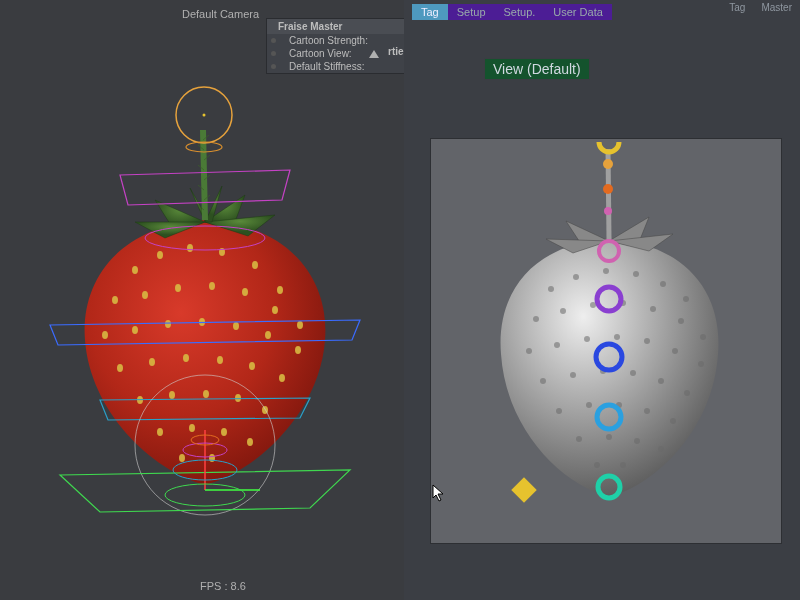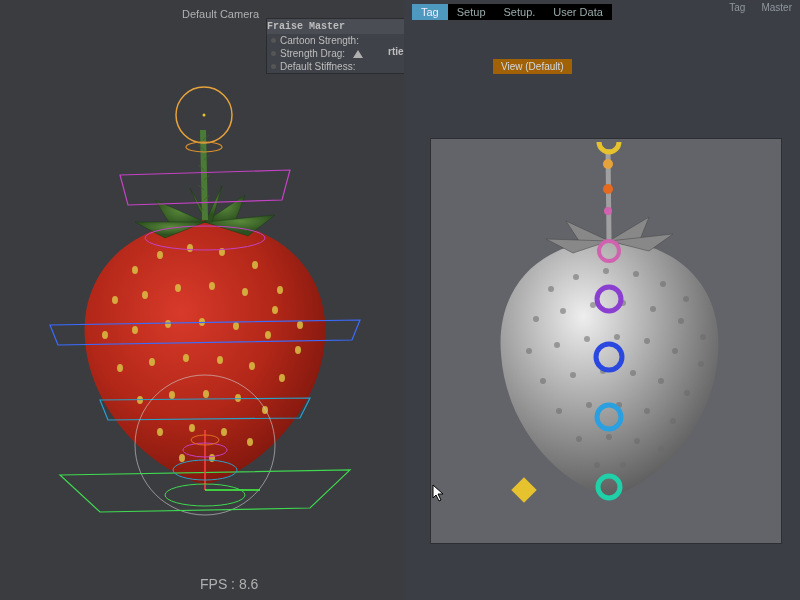--- a/index.html
+++ b/index.html
@@ -1,40 +1,40 @@
 <!DOCTYPE html>
 <html><head>
 <meta charset="utf-8">
 <style>
   * { box-sizing: border-box; margin: 0; padding: 0; font-family: Arial, sans-serif; }
   body { width: 800px; height: 600px; background: #3e4044; overflow: hidden; position: relative; }
   .split { display: flex; width: 100%; height: 100%; }
   .left { width: 404px; height: 600px; background: #3a3c40; position: relative; overflow: hidden; }
   .right { width: 396px; height: 600px; background: #3b3e44; position: relative; }
   .cam-label { position: absolute; top: 8px; left: 182px; color: #b0b0b0; font-size: 11px; }
-  .fps-label { position: absolute; bottom: 8px; left: 200px; color: #b0b0b0; font-size: 14px; margin-top: 44px; }
+  .fps-label { position: absolute; bottom: 8px; left: 200px; color: #b0b0b0; font-size: 11px; margin-top: 44px; }
 
   
   .viewport-svg { position: absolute; top: 0; left: 0; }
 
   
   .attr-panel { position: absolute; top: 18px; left: 266px; width: 140px; background: #3f4248; border: 1px solid #2a2c30; color: #bdbdbd; font-size: 10px; }
-  .attr-title { background: #4a4d53; padding: 2px 0; font-weight: bold; font-size: 10px; font-family: Liberation Mono, monospace; }
-  .attr-row { display:flex; align-items:center; padding: 1px 4px; gap:4px; }
+  .attr-title { background: #4a4d53; padding: 2px 11px; font-weight: bold; font-size: 10px; }
+  .attr-row { display:flex; align-items:center; padding: 1px 4px; gap:13px; }
   .dim-dot { width:5px; height:5px; border-radius:50%; background:#555; display:inline-block; }
   .slider-tri { width: 0; height: 0; border-left: 5px solid transparent; border-right: 5px solid transparent; border-bottom: 8px solid #b0b0b0; margin-left: 4px;}
   .rties { position:absolute; top:46px; left:388px; color:#bdbdbd; font-size:10px; font-weight:bold; }
 
   
   .tabs { position:absolute; top: 4px; left: 8px; display:flex; gap:0; }
-  .tab { color:#9aa; font-size:11px; padding:2px 9px; background:#000000; cursor:pointer; }
+  .tab { color:#9aa; font-size:11px; padding:2px 9px; background:#4c1d95; cursor:pointer; }
   .tab.active { background:#4e99bf; color:#eef; }
   .right-top-tabs { position:absolute; top:0; right:0; display:flex; }
   .rtab { color:#8f97a0; font-size:10px; padding:2px 8px; }
-  .view-btn { position:absolute; top: 58px; left: 88px; background:#a16207; color:#d0d8e0; font-size:10px; padding:2px 8px; border:1px solid #3a3d42; cursor:pointer; }
+  .view-btn { position:absolute; top: 58px; left: 80px; background:#14532d; color:#d0d8e0; font-size:14px; padding:2px 8px; border:1px solid #3a3d42; cursor:pointer; }
 
   .clay-frame { position:absolute; top:138px; left:26px; width:352px; height:406px; background:#626469; border:1px solid #2d2f33; overflow:hidden; }
   .clay-svg { position:absolute; top:0; left:0; }
 
   .cursor { position:absolute; width:14px; height:18px; left:432px; top:484px; pointer-events:none; }
 </style>
 </head>
 <body>
 
 <div class="split">
@@ -150,21 +150,21 @@
     </svg>
 
     <div class="attr-panel">
       <div class="attr-title">Fraise Master</div>
       <div class="attr-row">
         <span class="dim-dot"></span>
         <span>Cartoon Strength:</span>
       </div>
       <div class="attr-row">
         <span class="dim-dot"></span>
-        <span>Strength Drag:</span>
+        <span>Cartoon View:</span>
         <span class="slider-tri"></span>
       </div>
       <div class="attr-row">
         <span class="dim-dot"></span>
         <span>Default Stiffness:</span>
       </div>
     </div>
     <span class="rties">rties</span>
 
     <span class="fps-label">FPS : 8.6</span>

